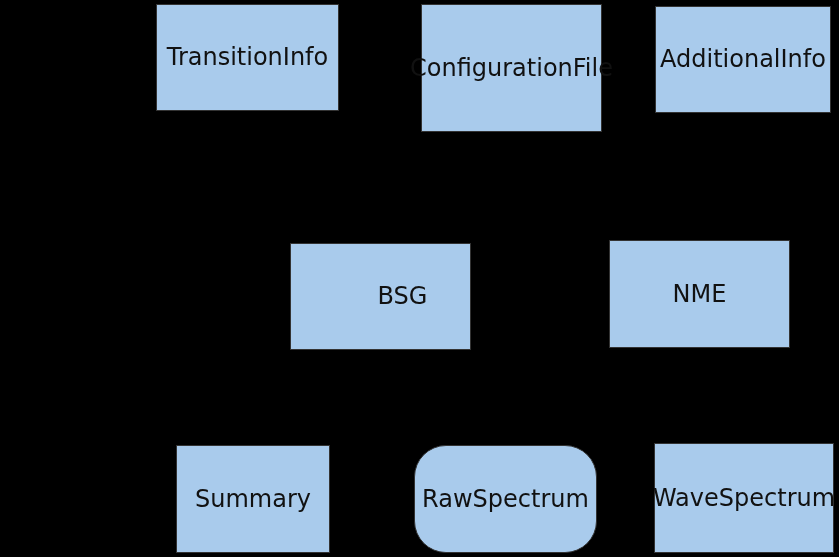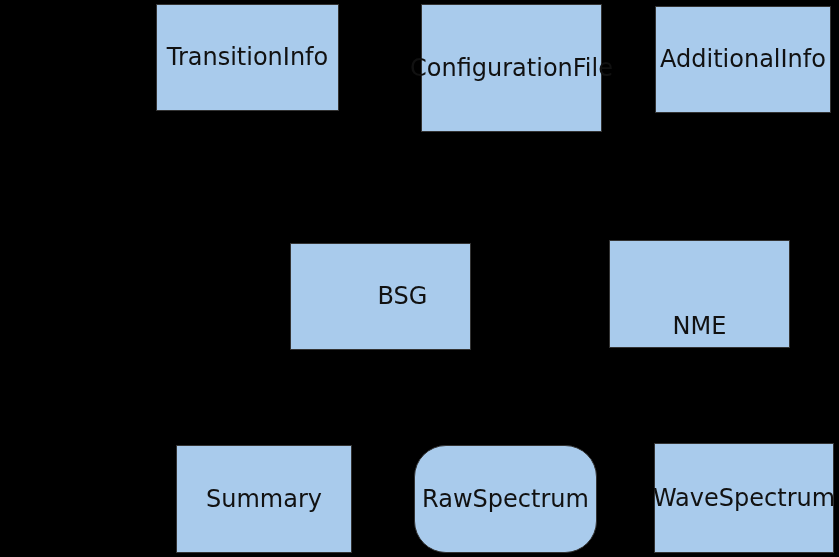--- a/index.html
+++ b/index.html
@@ -35,22 +35,22 @@
     font-size: 24px;
     line-height: 1.7;
   }
   .node .line { display: block; white-space: nowrap; }
 
   
   .pos-transition-info   { left: 156px; top: 4px;   width: 183px; height: 107px; }
   .pos-configuration-file{ left: 409px; top: 4px;   width: 181px; height: 128px; margin-left: 12px; }
   .pos-additional-data   { left: 655px; top: 6px;   width: 176px; height: 107px; }
   .pos-bsg               { left: 290px; top: 243px; width: 181px; height: 107px; padding-left: 44px; }
-  .pos-nme               { left: 609px; top: 240px; width: 181px; height: 108px; align-items: flex-end; }
-  .pos-summary           { left: 176px; top: 445px; width: 176px; height: 108px; }
+  .pos-nme               { left: 609px; top: 240px; width: 181px; height: 108px; }
+  .pos-summary           { left: 176px; top: 445px; width: 154px; height: 108px; }
   .pos-raw-spectrum      { left: 414px; top: 445px; width: 183px; height: 108px; border-radius: 32px; }
   .pos-wave-functions    { left: 654px; top: 443px; width: 180px; height: 110px; }
 </style>
 </head>
 <body>
 
 <div class="canvas">
 
   <div class="node pos-transition-info">
     <span class="line">Transition</span>

